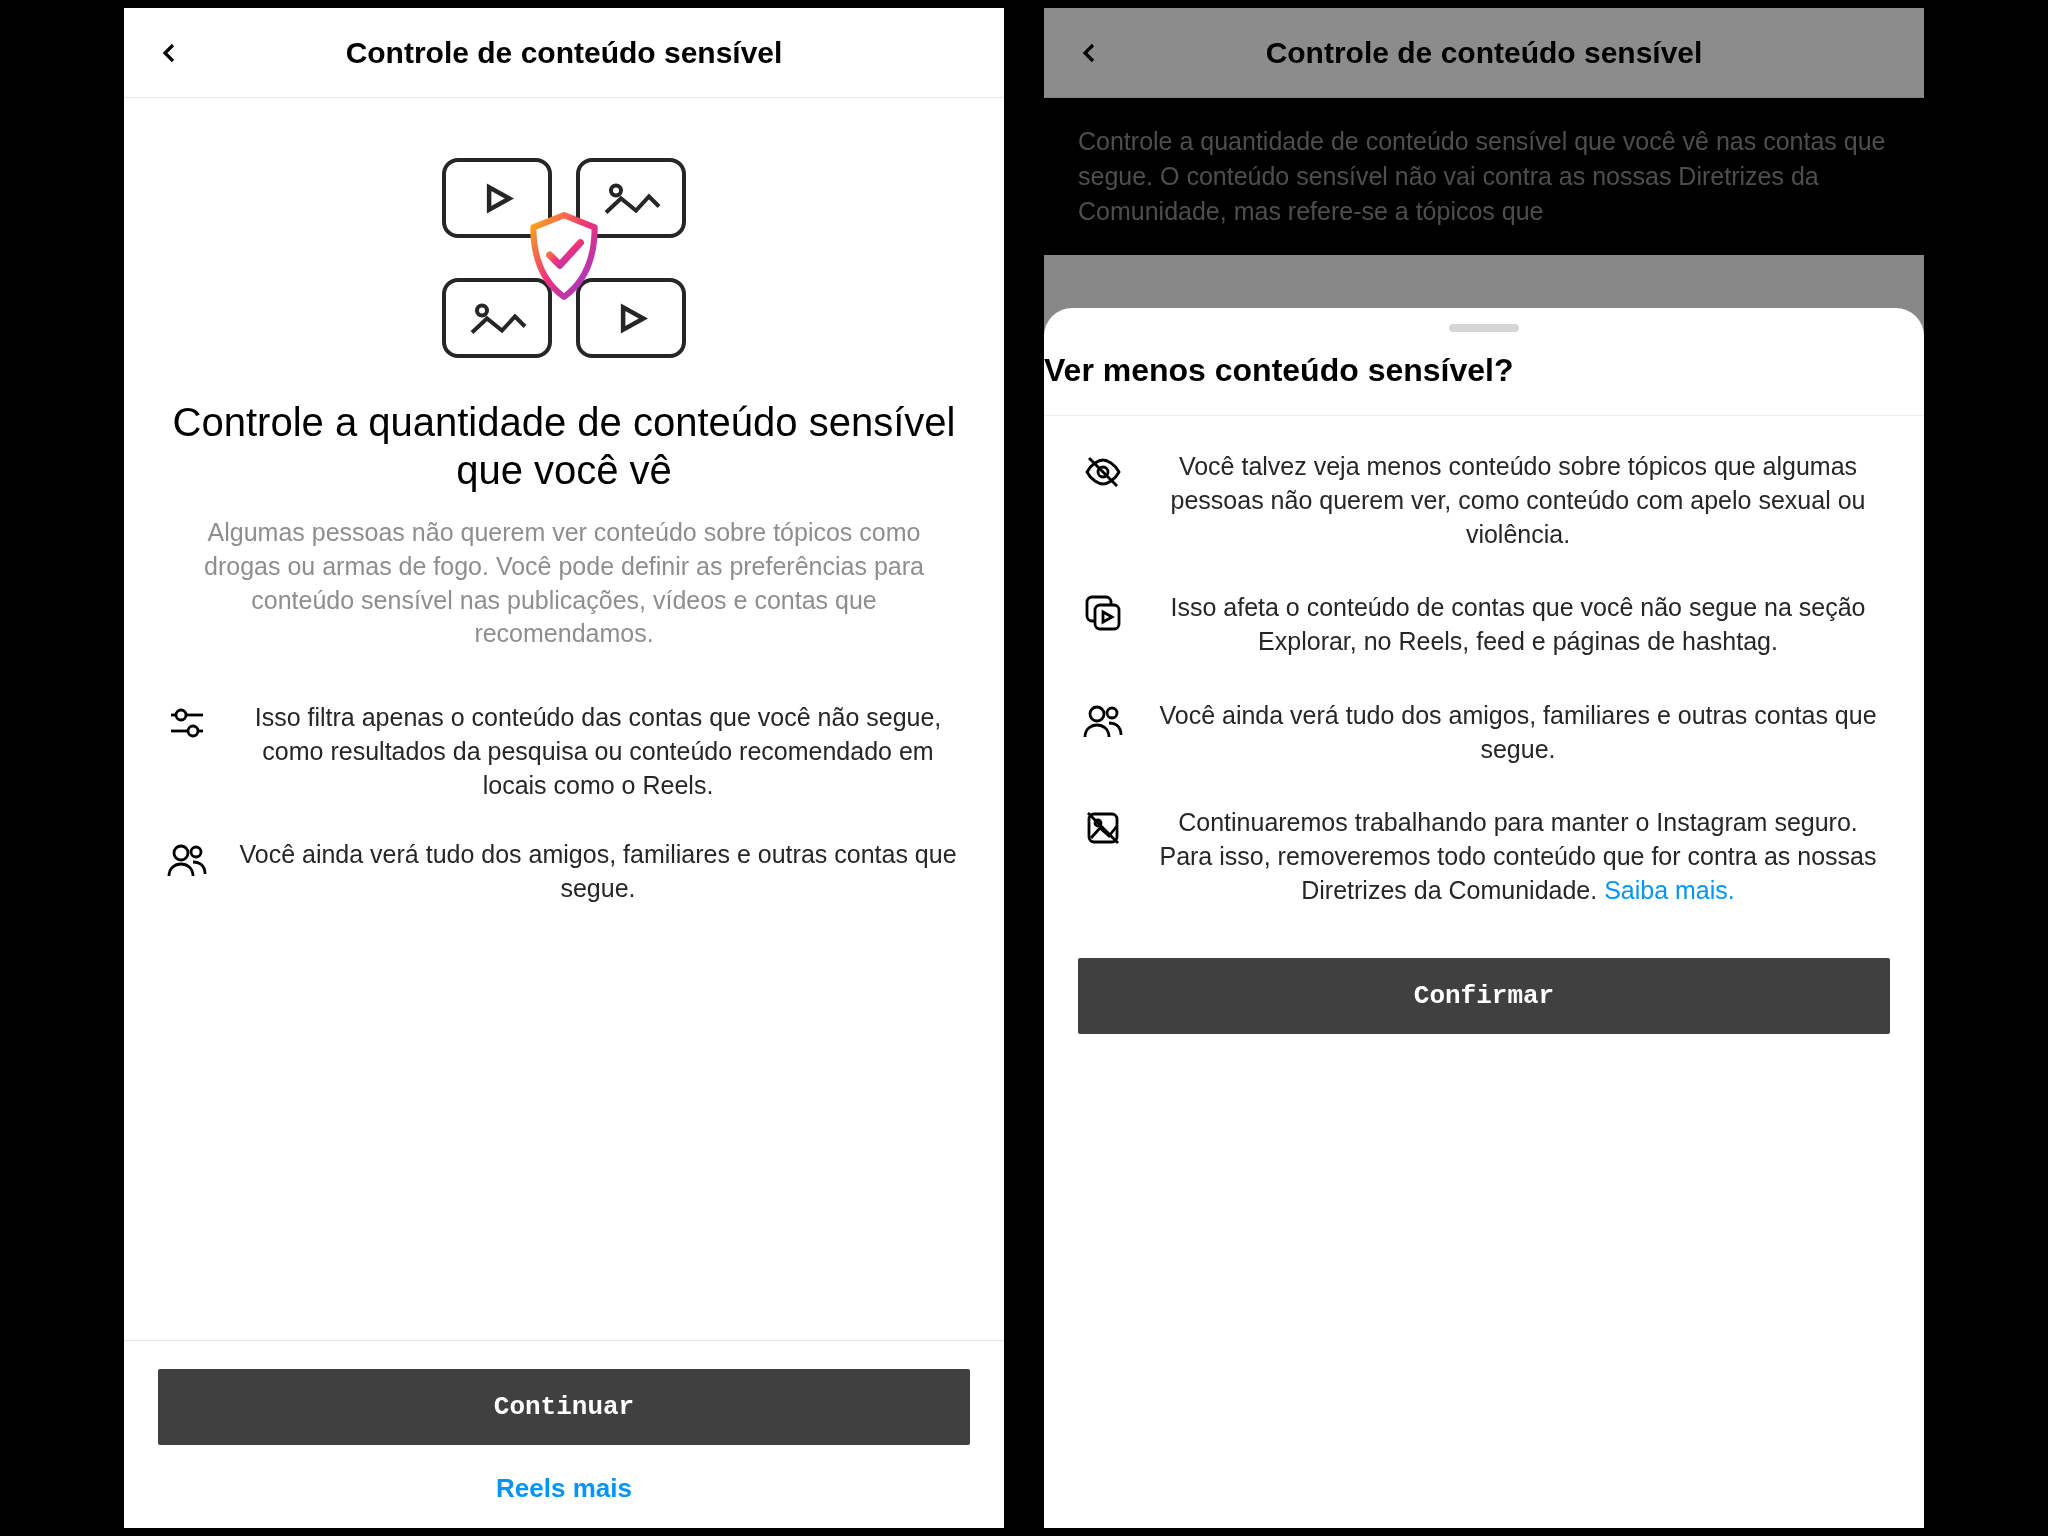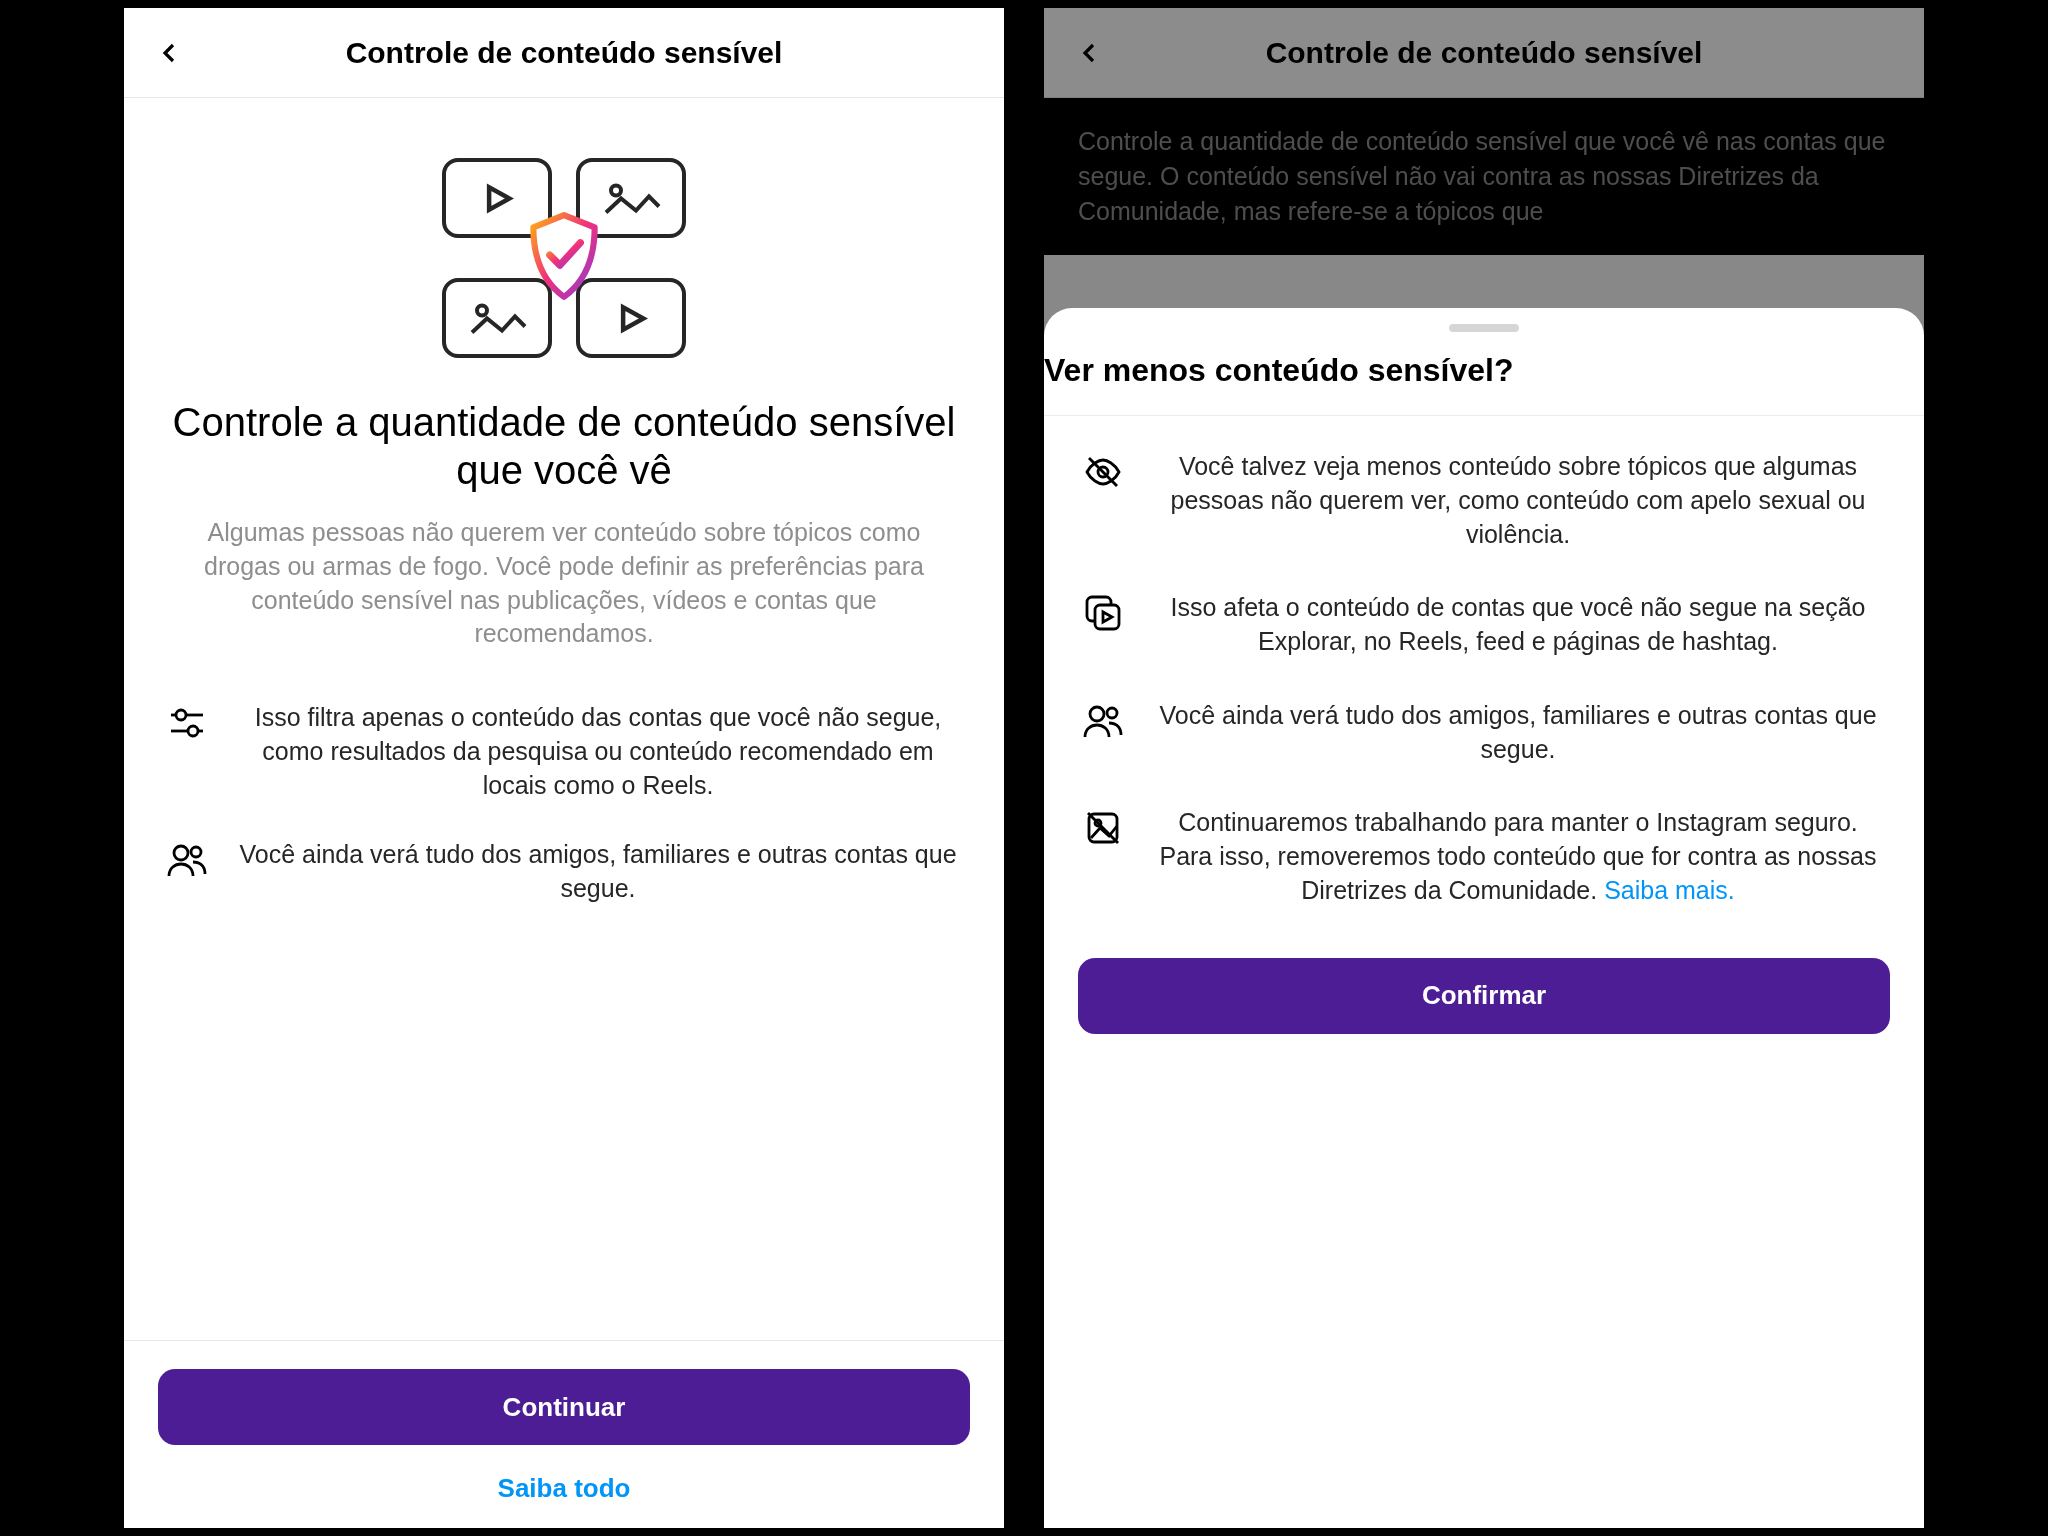--- a/index.html
+++ b/index.html
@@ -72,29 +72,30 @@
   .bullet .tx { font-size: 25px; line-height: 1.35; color: #262626; }
   .bullet .ic svg { width: 40px; height: 40px; stroke: #000; stroke-width: 2.8; fill: none; }
 
   .footer-left {
     position: absolute; left: 0; right: 0; bottom: 0;
     border-top: 1px solid #e6e6e6;
     padding: 28px 34px 24px 34px;
     background:#fff;
   }
   .btn-primary {
-    background: #4c1d95;
+    background: #404040;
     color: #fff;
     border: none;
-    border-radius: 17px;
+    border-radius: 2px;
     width: 100%;
     height: 76px;
     font-size: 26px;
     font-weight: 700;
     cursor: pointer;
+    font-family: Liberation Mono, monospace;
   }
   .btn-link {
     display:block;
     text-align: center;
     color: #0095f6;
     font-weight: 700;
     font-size: 26px;
     margin-top: 28px;
     text-decoration: none;
   }
@@ -204,21 +205,21 @@
             <circle cx="29" cy="12" r="5"></circle>
             <path d="M26 22c6 0 12 3 12 12"></path>
           </svg>
       </div>
       <div class="tx">Você ainda verá tudo dos amigos, familiares e outras contas que segue.</div>
     </div>
   </div>
 
   <div class="footer-left">
     <button class="btn-primary">Continuar</button>
-    <a href="#" class="btn-link">Saiba todo</a>
+    <a href="#" class="btn-link">Reels mais</a>
   </div>
 </div>
 
 <div class="phone phone-right">
   <div class="header bg-header">
     <div class="back">
       <svg viewBox="0 0 24 24">
           <polyline points="15 4 7 12 15 20"></polyline>
         </svg>
     </div>

